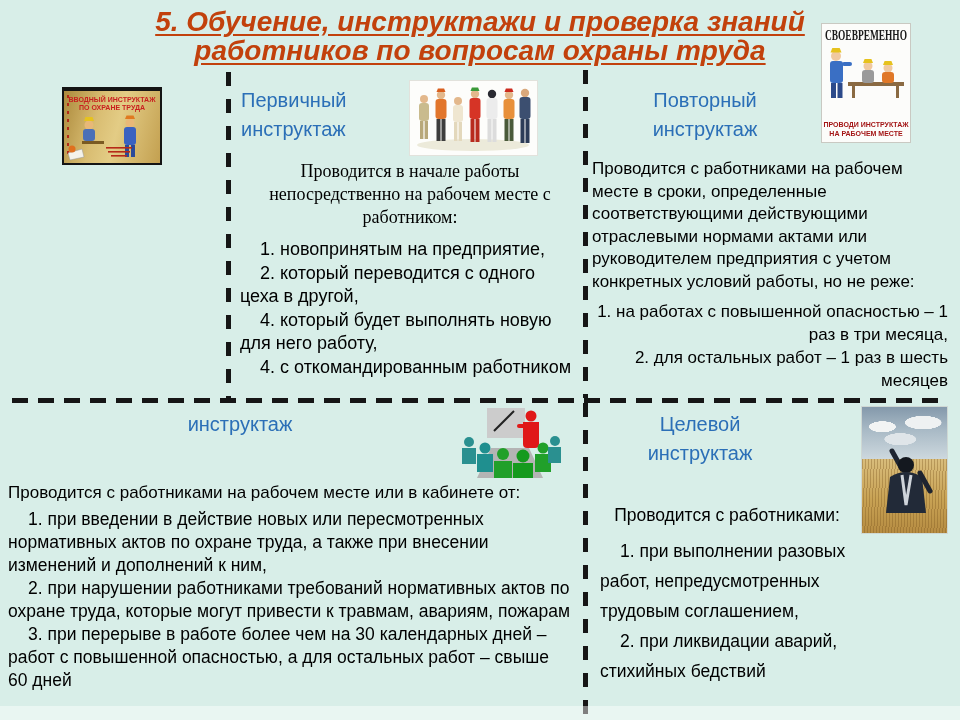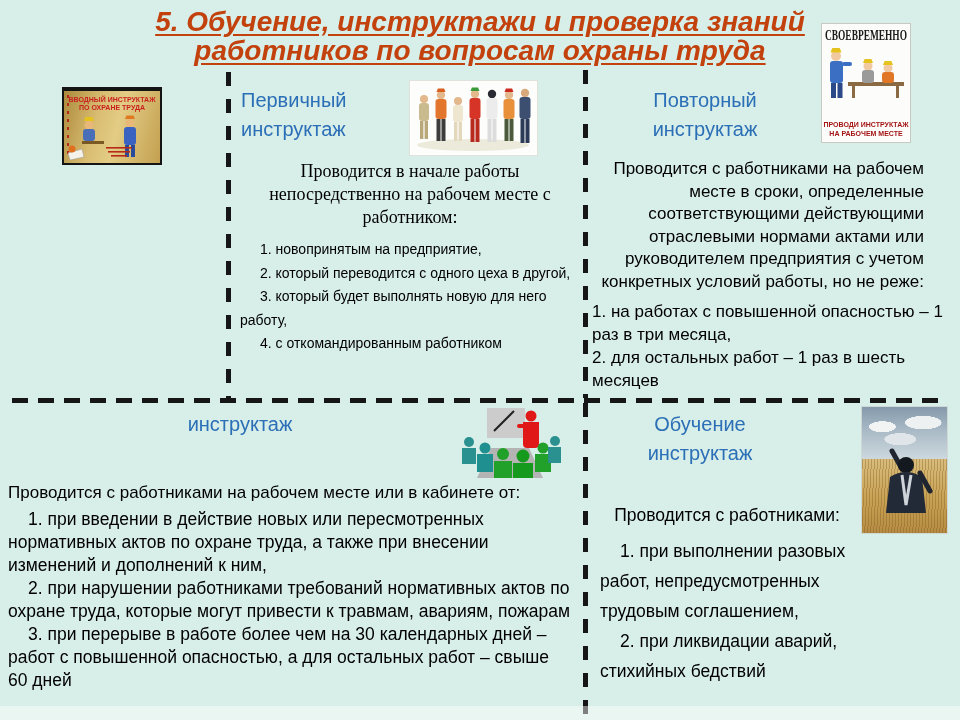--- a/index.html
+++ b/index.html
@@ -145,24 +145,24 @@
         <rect x="94.5" y="38" width="4" height="22" fill="#4a5a3a"></rect>
         <rect x="99.5" y="38" width="4" height="22" fill="#4a5a3a"></rect>
 
       <circle cx="115" cy="12" r="4.2" fill="#d9a87c"></circle>
         <rect x="109.5" y="16" width="11" height="22" rx="3" fill="#3c4f70"></rect>
         <rect x="110.5" y="38" width="4" height="24" fill="#2c3c58"></rect>
         <rect x="115.5" y="38" width="4" height="24" fill="#2c3c58"></rect>
     </svg>
   </div>
   <div class="abs" style="left:237px;top:160px;width:346px;text-align:center;font-size:18px;line-height:23px;font-family:Liberation Serif, serif;">Проводится в начале работы непосредственно на рабочем месте с работником:</div>
-  <div class="abs" style="left:240px;top:238px;width:332px;font-size:14px;line-height:23.5px;">
+  <div class="abs" style="left:240px;top:238px;width:332px;font-size:18px;line-height:23.5px;">
     <p class="li">1. новопринятым на предприятие,</p>
     <p class="li">2. который переводится с одного цеха в другой,</p>
-    <p class="li">3. который будет выполнять новую для него работу,</p>
+    <p class="li">4. который будет выполнять новую для него работу,</p>
     <p class="li">4. с откомандированным работником</p>
   </div>
 
   <div class="abs h" style="left:600px;top:86px;width:210px;text-align:center;">
     <div>Повторный</div>
     <div>инструктаж</div>
   </div>
   <div class="abs poster">
     <div class="ptop">СВОЕВРЕМЕННО</div>
     <svg width="88" height="56" viewBox="0 0 88 56" style="position:absolute;left:0;top:20px;">
@@ -184,22 +184,22 @@
 
       <circle cx="66" cy="24" r="4.5" fill="#f0c9a0"></circle>
       <path d="M61 21 h10 l-1.6-4 h-6.8 z" fill="#e6c21e"></path>
       <rect x="60" y="28" width="12" height="11" rx="3" fill="#e07828"></rect>
     </svg>
     <div class="pbottom">
       <div>ПРОВОДИ ИНСТРУКТАЖ</div>
       <div>НА РАБОЧЕМ МЕСТЕ</div>
     </div>
   </div>
-  <div class="abs" style="left:568px;top:158px;width:356px;text-align:right;font-size:17px;line-height:22.5px;">Проводится с работниками на рабочем месте в сроки, определенные соответствующими действующими отраслевыми нормами актами или руководителем предприятия с учетом конкретных условий работы, но не реже:</div>
-  <div class="abs" style="left:592px;top:300px;width:356px;text-align:left;font-size:17px;line-height:23px;">
+  <div class="abs" style="left:592px;top:158px;width:356px;text-align:left;font-size:17px;line-height:22.5px;">Проводится с работниками на рабочем месте в сроки, определенные соответствующими действующими отраслевыми нормами актами или руководителем предприятия с учетом конкретных условий работы, но не реже:</div>
+  <div class="abs" style="left:592px;top:300px;width:356px;text-align:right;font-size:17px;line-height:23px;">
     <p>1. на работах с повышенной опасностью – 1 раз в три месяца,</p>
     <p>2. для остальных работ – 1 раз в шесть месяцев</p>
   </div>
 
   <div class="abs h" style="left:30px;top:410px;width:420px;text-align:center;">
     <div>инструктаж</div>
   </div>
   <div class="abs classroom">
     <svg width="102" height="72" viewBox="0 0 102 72">
       <polygon points="18,72 84,72 70,42 32,42" fill="#b4b4b4"></polygon>
@@ -225,21 +225,21 @@
     </svg>
   </div>
   <div class="abs" style="left:8px;top:482px;width:575px;font-size:17px;line-height:22px;">Проводится с работниками на рабочем месте или в кабинете от:</div>
   <div class="abs" style="left:8px;top:508px;width:565px;font-size:17.5px;line-height:23px;">
     <p class="li">1. при введении в действие новых или пересмотренных нормативных актов по охране труда, а также при внесении изменений и дополнений к ним,</p>
     <p class="li">2. при нарушении работниками требований нормативных актов по охране труда, которые могут привести к травмам, авариям, пожарам</p>
     <p class="li">3. при перерыве в работе более чем на 30 календарных дней – работ с повышенной опасностью, а для остальных работ – свыше 60 дней</p>
   </div>
 
   <div class="abs h" style="left:600px;top:410px;width:200px;text-align:center;">
-    <div>Обучение</div>
+    <div>Целевой</div>
     <div>инструктаж</div>
   </div>
   <div class="abs photo">
     <div class="sky"></div>
     <div class="field"></div>
     <svg width="85" height="126" viewBox="0 0 85 126" style="position:absolute;left:0;top:0;">
       <line x1="40" y1="62" x2="30" y2="44" stroke="#1e2430" stroke-width="5" stroke-linecap="round"></line>
       <circle cx="44" cy="58" r="8" fill="#14181f"></circle>
       <path d="M28 70 q16 -10 32 0 l4 36 h-40 z" fill="#222a38"></path>
       <path d="M40 68 l4 30 l5 -30" fill="none" stroke="#cfd4da" stroke-width="3"></path>

